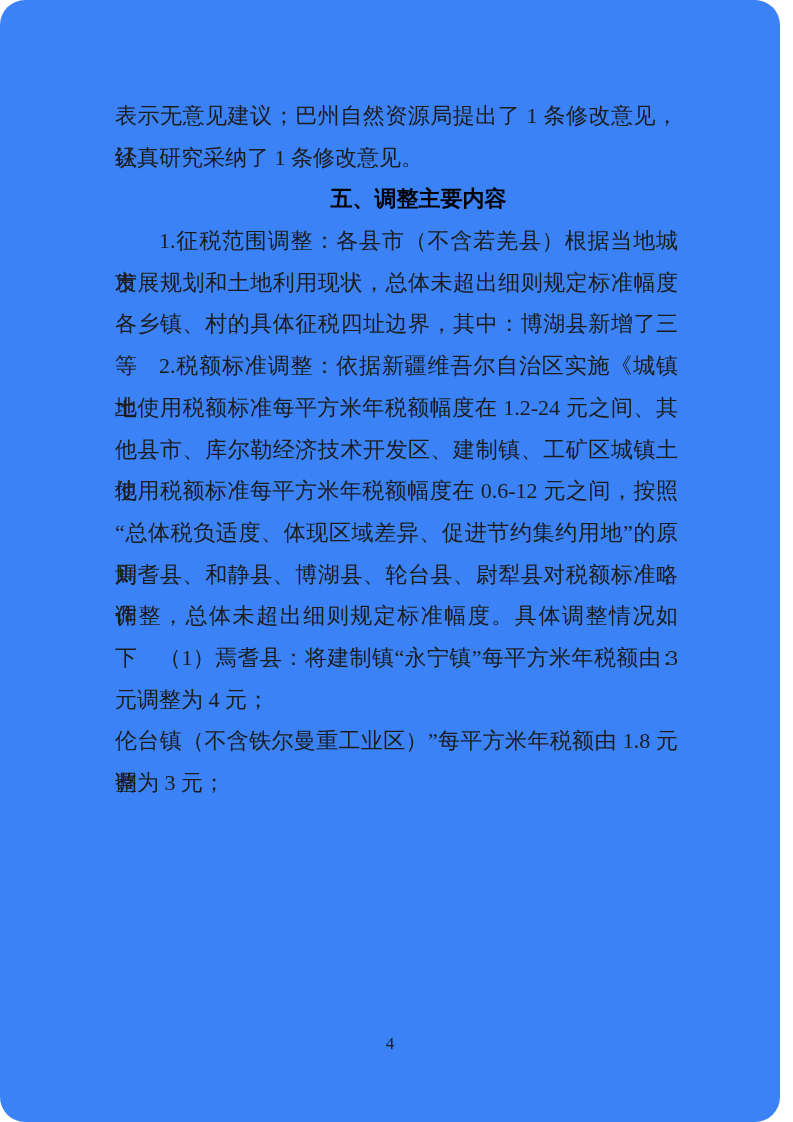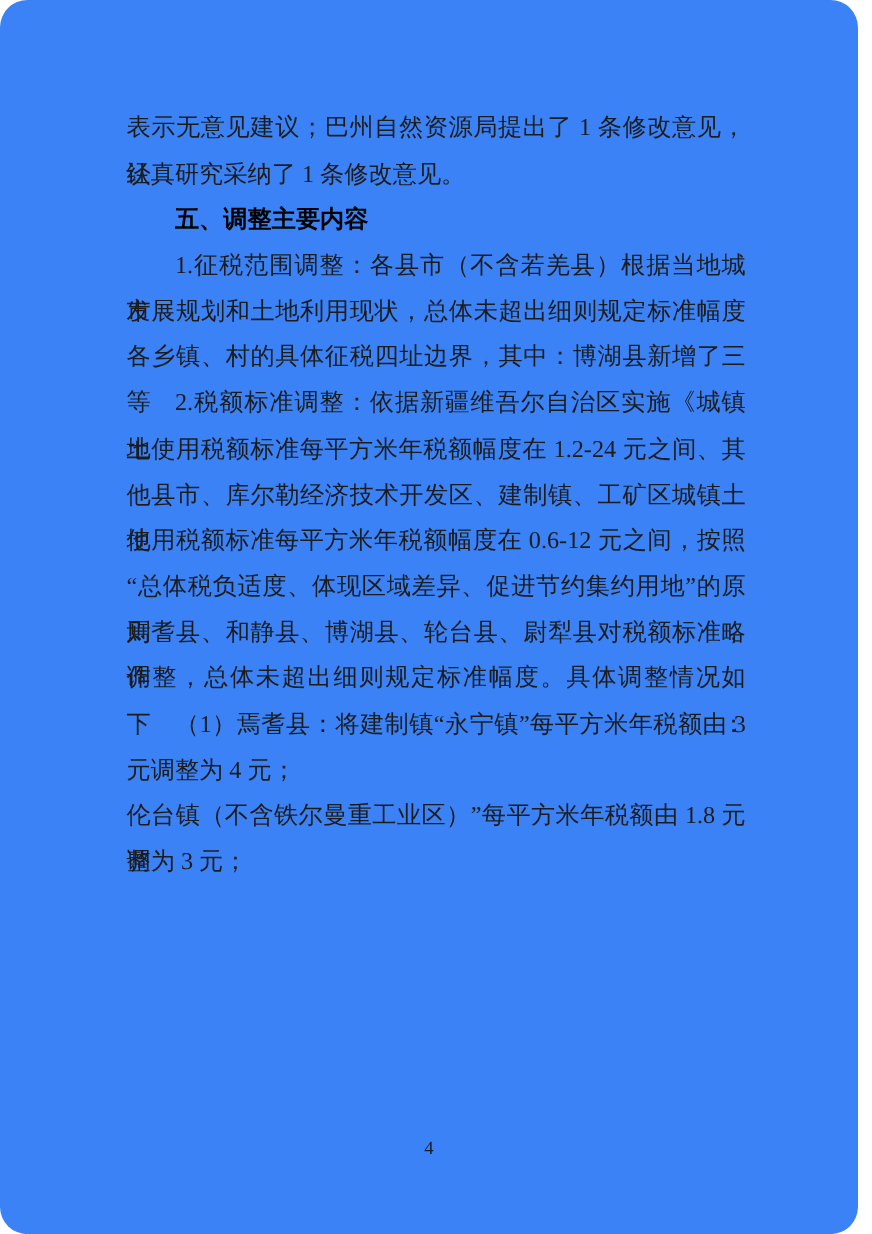--- a/index.html
+++ b/index.html
@@ -35,20 +35,21 @@
     text-align-last: justify;
     white-space: normal;
   }
   .line.indent {
     text-indent: 44px;
   }
   .line.heading {
     font-family: "Liberation Sans", "DejaVu Sans", sans-serif;
     font-weight: bold;
     color: #000000;
+    text-align: center;
   }
   .page-number {
     position: absolute;
     left: 0;
     right: 0;
     top: 1033px;
     text-align: center;
     font-size: 17px;
     line-height: 22px;
     color: #1c1c1c;

